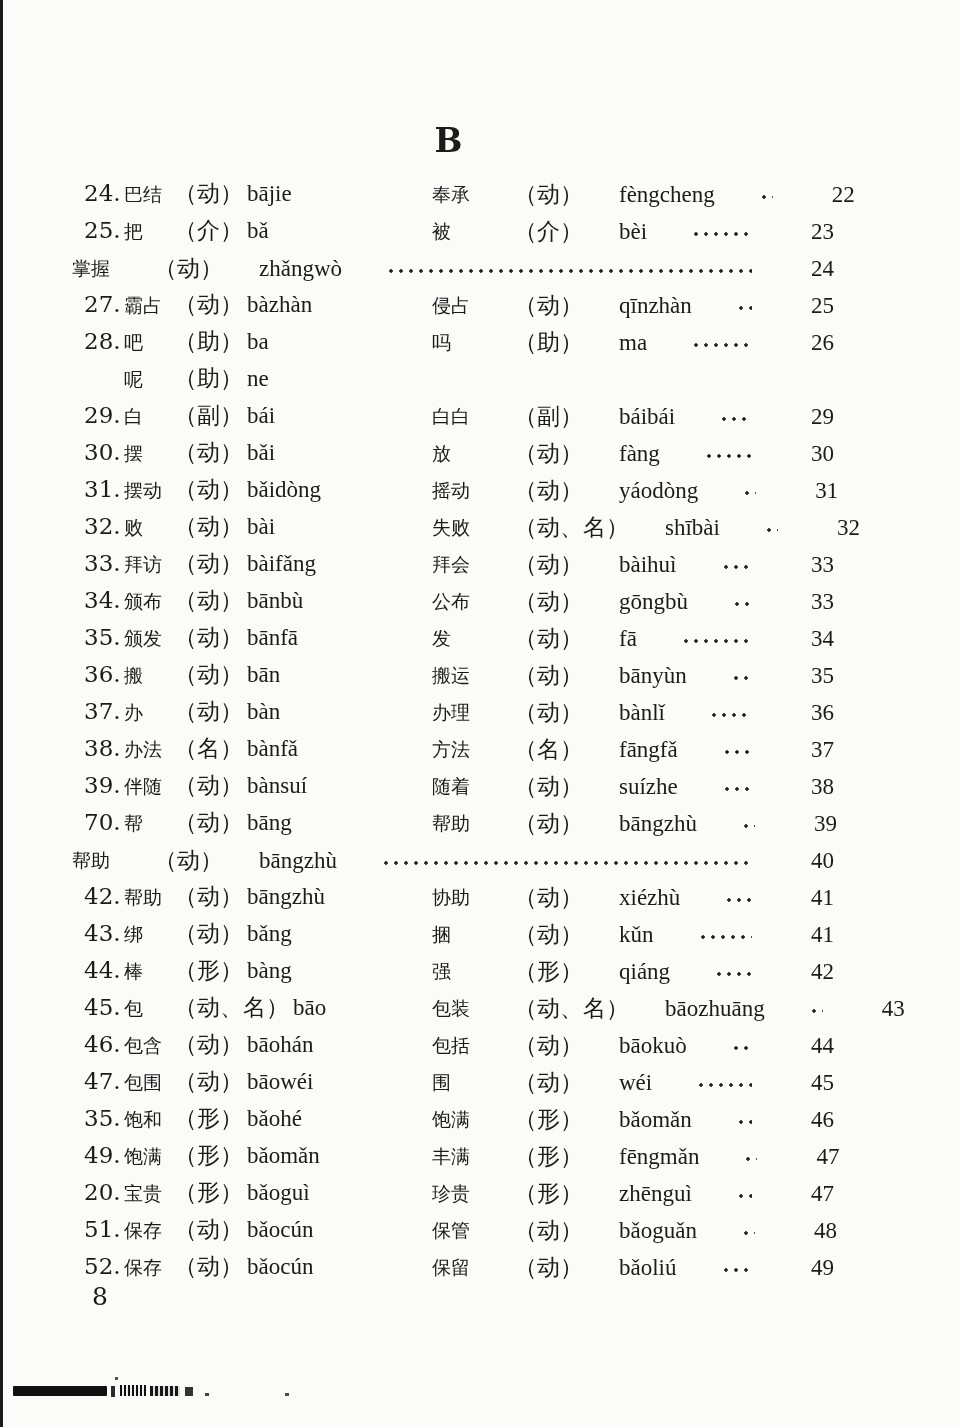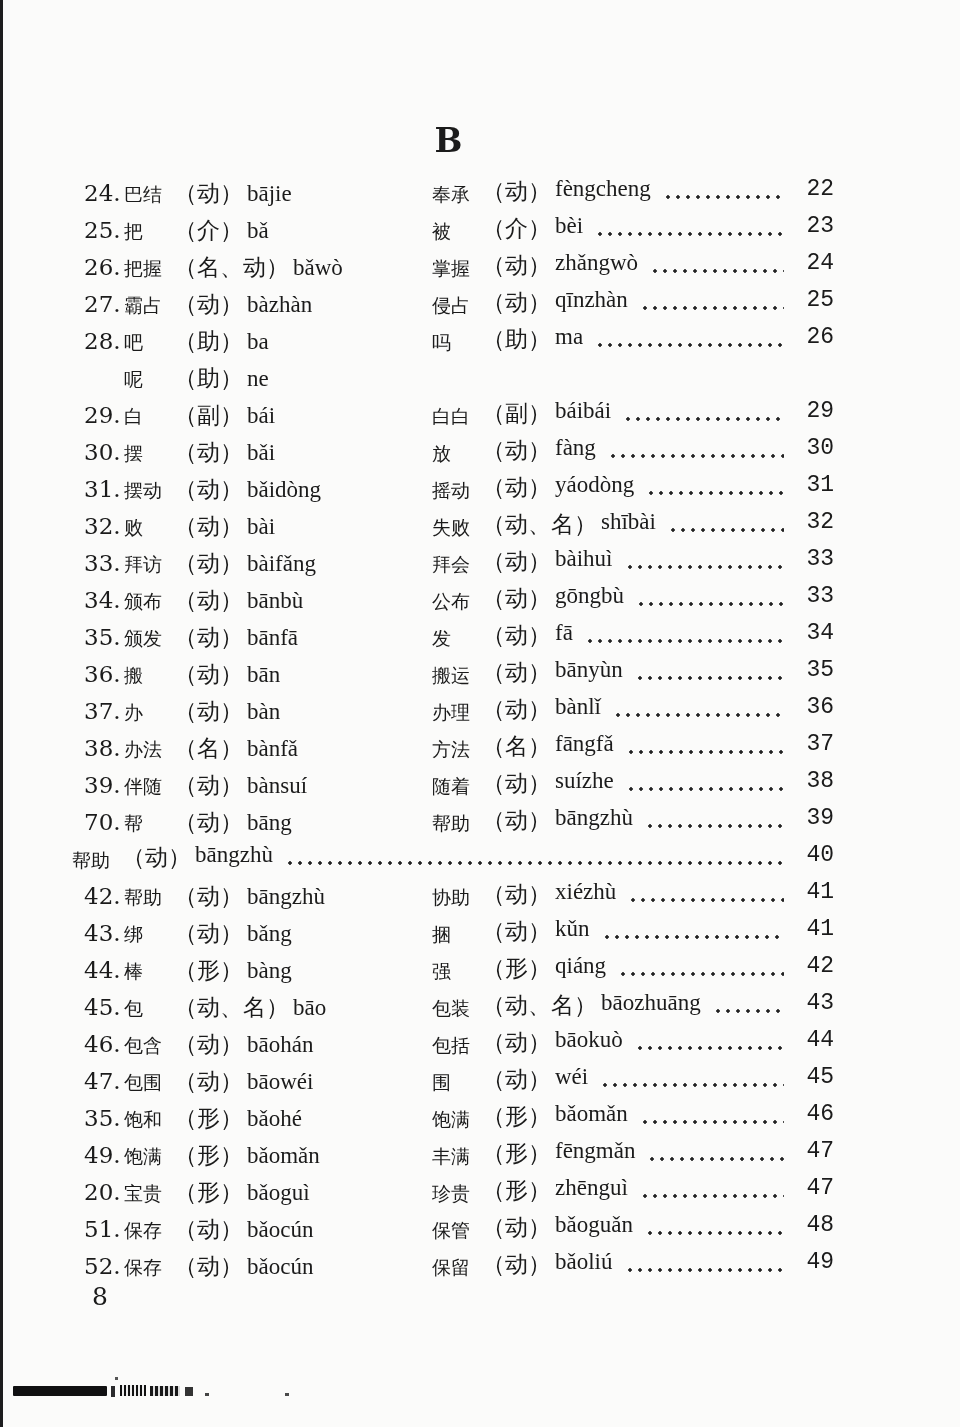--- a/index.html
+++ b/index.html
@@ -13,33 +13,33 @@
 
   .section-letter{
     position:absolute;top:121px;left:0;width:898px;text-align:center;
     font-weight:bold;font-size:33px;letter-spacing:1px;
     font-family:"DejaVu Serif","Liberation Serif",serif;
   }
 
   .dict-table{position:absolute;left:72px;top:176px;width:762px;}
   .row{display:flex;height:37px;}
   .lhs{width:348px;flex:none;display:flex;align-items:baseline;margin-left:12px;}
-  .rhs{flex:1;display:flex;align-items:flex-start;min-width:0;}
+  .rhs{flex:1;display:flex;align-items:center;min-width:0;gap:32px;}
 
   .num{width:40px;flex:none;font-size:23px;font-family:"DejaVu Serif","Liberation Serif",serif;}
   .word{min-width:50px;flex:none;font-size:19px;line-height:37px;white-space:nowrap;}
   .pos{min-width:52px;flex:none;font-size:23px;white-space:nowrap;}
   .pinyin{font-family:Liberation Serif, serif;font-size:23px;padding-left:4px;white-space:nowrap;}
 
   .leader{
     flex:1;min-width:14px;align-self:center;height:12px;margin:4px 6px 0 12px;
     background-image:radial-gradient(circle,#222 1.5px,transparent 1.9px);
     background-size:10px 12px;background-repeat:repeat-x;background-position:0 center;
   }
-  .pageref{width:44px;flex:none;text-align:right;font-size:23px;font-family:Liberation Mono, monospace;}
+  .pageref{width:44px;flex:none;text-align:right;font-size:23px;font-family:Liberation Serif, serif;}
   .row.no-right .leader{background:none;}
 
   .page-number{
     position:absolute;left:92px;top:1282px;font-size:25px;
     font-family:"DejaVu Serif","Liberation Serif",serif;
   }
 
   
   .artifact{position:absolute;background:#101011;}
   .a-bar{left:13px;top:1386px;width:94px;height:10px;border-radius:1px;}
@@ -85,26 +85,20 @@
     </div>
     <div class="rhs">
       <span class="word">被</span>
       <span class="pos">（介）</span>
       <span class="pinyin">bèi</span>
       <span class="leader"></span>
       <span class="pageref">23</span>
     </div>
   </div>
     <div class="row">
-    <div class="lhs">
-      <span class="num">26.</span>
-      <span class="word">把握</span>
-      <span class="pos">（名、动）</span>
-      <span class="pinyin">bǎwò</span>
-    </div>
     <div class="rhs">
       <span class="word">掌握</span>
       <span class="pos">（动）</span>
       <span class="pinyin">zhǎngwò</span>
       <span class="leader"></span>
       <span class="pageref">24</span>
     </div>
   </div>
     <div class="row">
     <div class="lhs">

